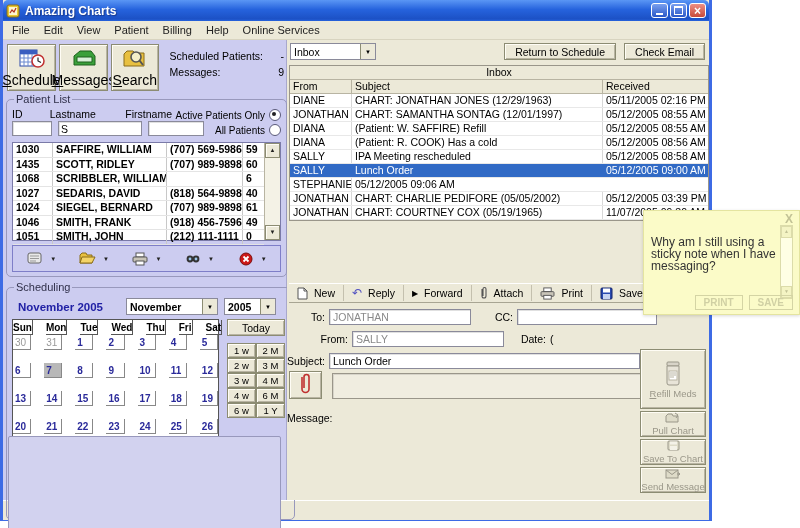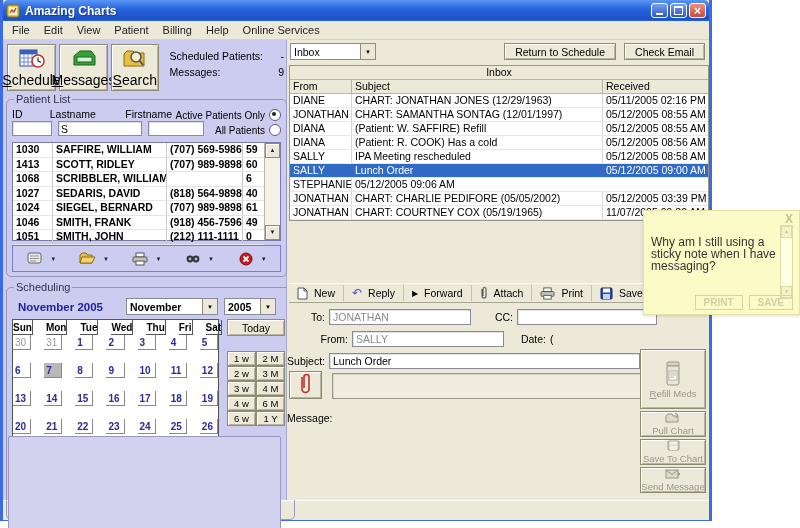--- a/index.html
+++ b/index.html
@@ -67,21 +67,21 @@
   .sel-year{width:52px;margin-left:6px;font-weight:bold;}
   .cal-wrap{display:flex;}
   .calendar{width:205px;border:1px solid #555;border-bottom:none;background:#fff;}
   .cal-grid{display:grid;grid-template-columns:repeat(7,1fr);gap:13px;}
   .cal-wd{height:15px;line-height:15px;text-align:center;font-weight:bold;font-size:10px;border-right:1px solid #555;border-bottom:1px solid #555;box-sizing:border-box;}
   .cal-day{height:15px;line-height:15px;font-size:10px;padding-left:2px;color:#2a2a9a;font-weight:bold;border-right:1px solid #888;border-bottom:1px solid #888;box-sizing:border-box;}
   .cal-day.mut{color:#9a9a9a;font-weight:normal;}
   .cal-day.sel{background:#b8b8b8;}
   .cal-side{width:62px;margin-left:8px;}
   .btn3d{background:#ece9d8;border:1px solid #8c8c73;box-shadow:inset 1px 1px 0 #fffdf5,inset -1px -1px 0 #b8b4a2;box-sizing:border-box;}
-  .today-btn{width:58px;height:17px;font-size:10.5px;text-align:center;line-height:16px;margin-bottom:15px;}
+  .today-btn{width:58px;height:17px;font-size:10.5px;text-align:center;line-height:16px;margin-bottom:7px;}
   .range-grid{display:grid;grid-template-columns:29px 29px;}
   .range-btn{height:15px;font-size:9.5px;text-align:center;line-height:14px;}
   .provider-row{display:flex;margin-top:6px;align-items:center;}
   .sel-provider{width:134px;}
   .book-btn{width:112px;height:19px;margin-left:14px;font-size:10.5px;text-align:center;line-height:18px;}
   .left-empty{position:absolute;left:5px;right:5px;top:396px;height:97px;border:1px solid #9898bc;background:#d2d2ef;border-radius:2px;}
   
   .right-panel{flex:1;background:#ece9d8;position:relative;}
   .mail-top{position:absolute;left:3px;top:3px;right:4px;display:flex;align-items:center;}
   .sel-folder{width:86px;}
@@ -245,21 +245,21 @@
         <div class="pl-table">
           <div class="p-rows">
   <div class="p-row">
     <span class="c-id">1030</span>
     <span class="c-name">SAFFIRE, WILLIAM</span>
     <span class="c-phone">(707) 569-5986</span>
     <span class="c-age">59</span>
   </div>
 
   <div class="p-row">
-    <span class="c-id">1413</span>
+    <span class="c-id">1435</span>
     <span class="c-name">SCOTT, RIDLEY</span>
     <span class="c-phone">(707) 989-9898</span>
     <span class="c-age">60</span>
   </div>
 
   <div class="p-row">
     <span class="c-id">1068</span>
     <span class="c-name">SCRIBBLER, WILLIAM</span>
     <span class="c-phone"></span>
     <span class="c-age">6</span>

